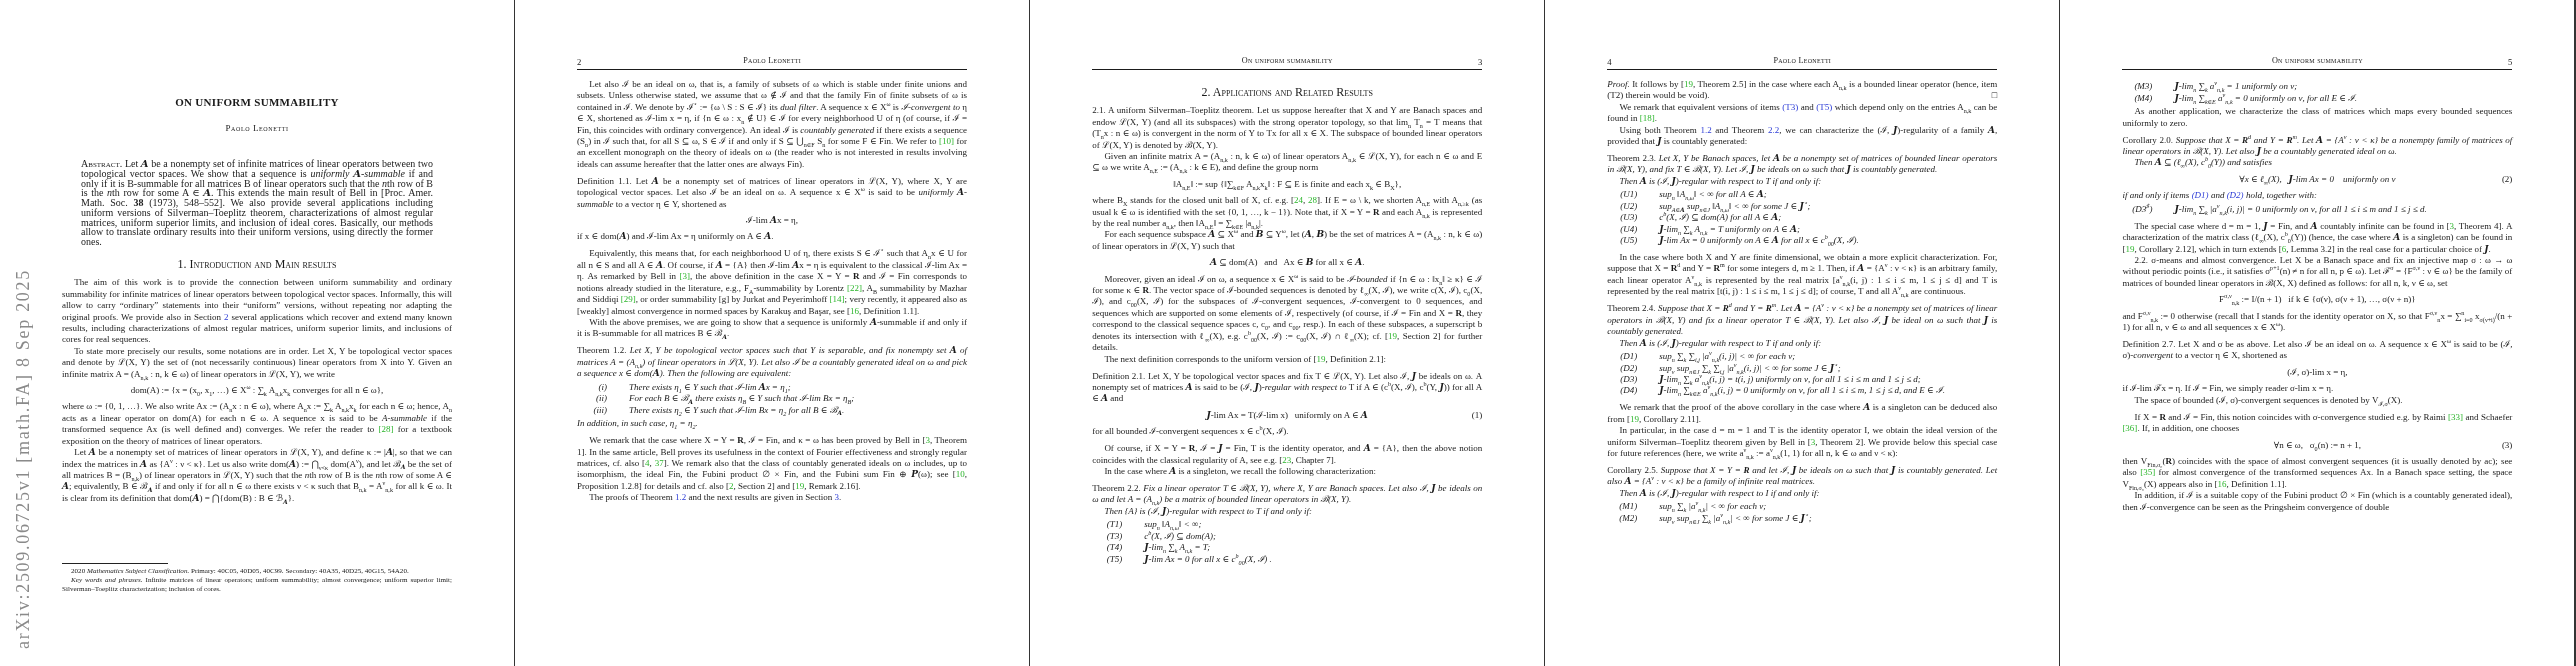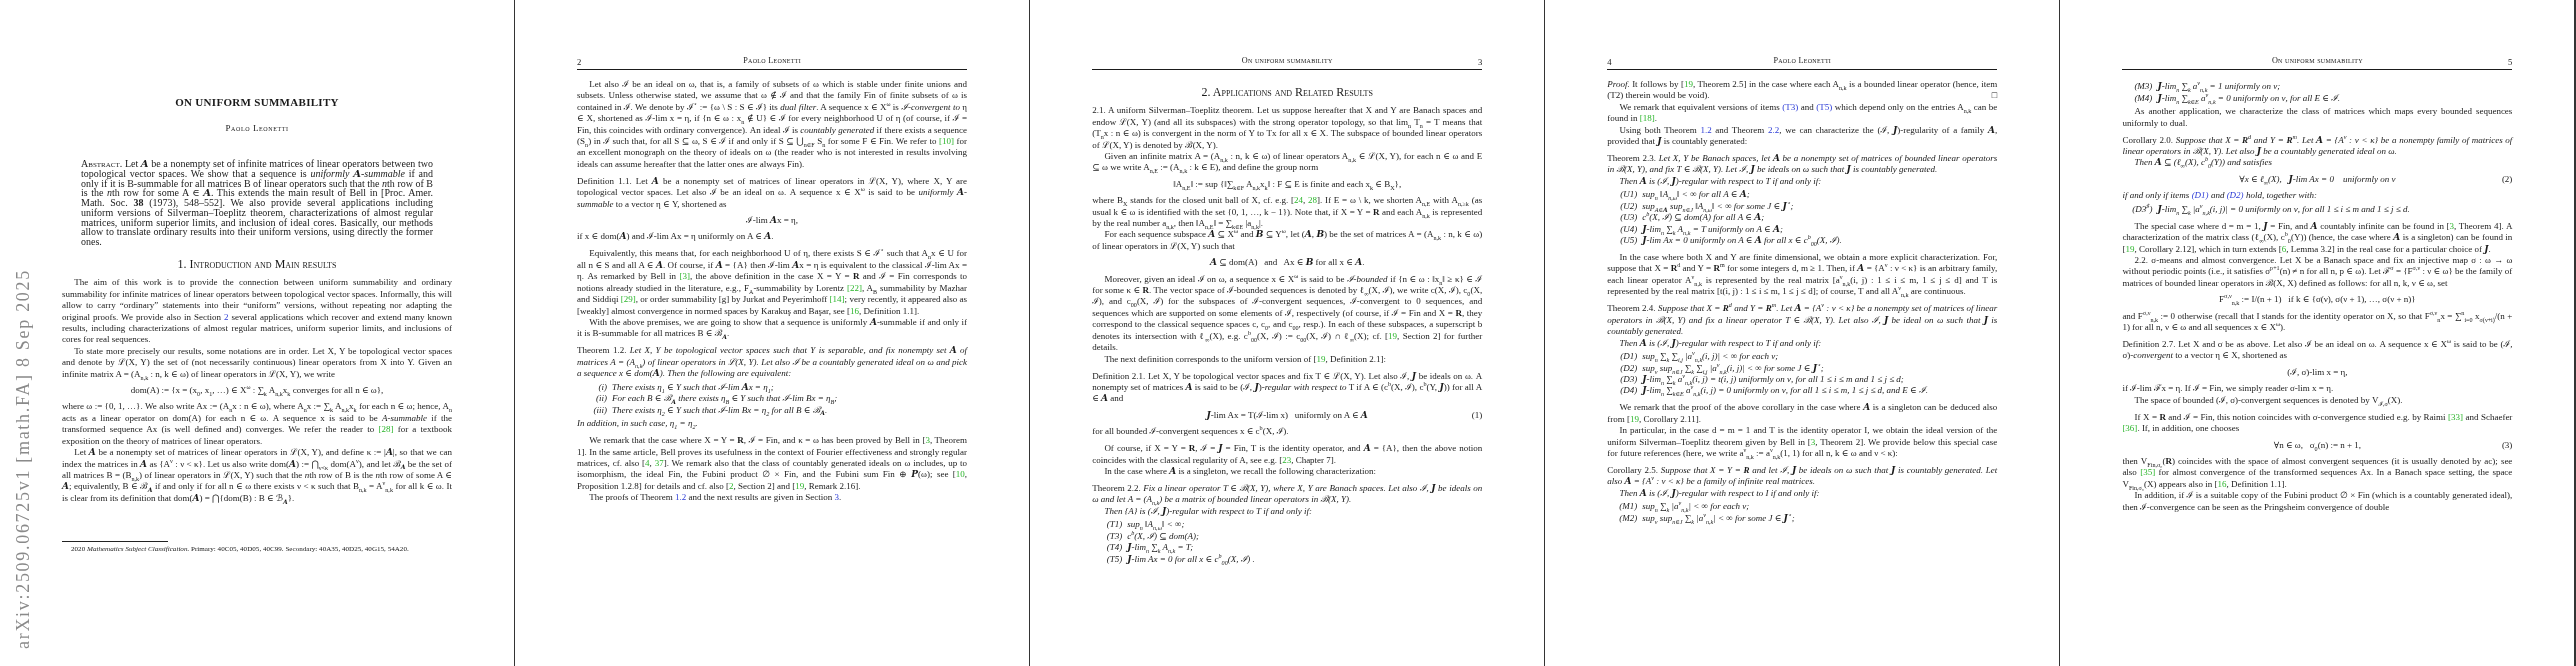--- a/index.html
+++ b/index.html
@@ -25,29 +25,29 @@
   .par{margin:0;}
   .ind{text-indent:12.2px;}
   .blk{margin:5.6px 0;}
   .blabel{font-weight:400;}
   .it{font-style:italic;}
   .eq{position:relative;text-align:center;margin:5px 0;}
   .eq-f{white-space:pre-wrap;}
   .eqtag{position:absolute;right:0;top:0;}
   .list{margin:2.2px 0;}
   .li{display:flex;}
-  .lm{flex:0 0 30px;text-align:right;margin-right:5px;}
+  .lm{flex:0 0 30px;text-align:right;margin-right:22px;}
   .lt{flex:1;text-align:justify;}
   .qed{float:right;}
   .cite{color:var(--cite,#2bb52b);}
   .iref{color:var(--iref,#2b3bd6);}
   .scr{font-style:italic;font-weight:600;font-family:"DejaVu Serif",serif;}
   sup,sub{font-size:68%;line-height:0;}
   
-  .footnote{position:absolute;left:62px;width:390px;top:541px;font-size:7.1px;line-height:9px;text-align:justify;}
+  .footnote{position:absolute;left:62px;width:390px;top:563px;font-size:7.1px;line-height:9px;text-align:justify;}
   .fnrule{width:106px;border-top:0.6px solid #222;margin-bottom:3.3px;}
   .fn{margin:0;text-indent:9px;}
   
   .watermark{position:absolute;left:13.3px;top:649px;transform:rotate(-90deg);transform-origin:0 0;
              white-space:nowrap;font-size:18px;letter-spacing:1.7px;color:var(--stamp,#8a8a8a);}
 </style>
 </head>
 <body>
 
 <div class="canvas">
@@ -61,20 +61,21 @@
       <div class="sechead">1. Introduction and Main results</div>
       <p class="par ind">The aim of this work is to provide the connection between uniform summability and ordinary summability for infinite matrices of linear operators between topological vector spaces. Informally, this will allow to carry “ordinary” statements into their “uniform” versions, without repeating nor adapting the original proofs. We provide also in Section <span class="iref">2</span> several applications which recover and extend many known results, including characterizations of almost regular matrices, uniform superior limits, and inclusions of cores for real sequences.</p>
       <p class="par ind">To state more precisely our results, some notations are in order. Let X, Y be topological vector spaces and denote by ℒ(X, Y) the set of (not necessarily continuous) linear operators from X into Y. Given an infinite matrix A = (A<sub>n,k</sub> : n, k ∈ ω) of linear operators in ℒ(X, Y), we write</p>
       <div class="eq"><span class="eq-f">dom(A) := {x = (x<sub>0</sub>, x<sub>1</sub>, …) ∈ X<sup>ω</sup> : ∑<sub>k</sub> A<sub>n,k</sub>x<sub>k</sub> converges for all n ∈ ω},</span></div>
       <p class="par">where ω := {0, 1, …}. We also write Ax := (A<sub>n</sub>x : n ∈ ω), where A<sub>n</sub>x := ∑<sub>k</sub> A<sub>n,k</sub>x<sub>k</sub> for each n ∈ ω; hence, A<sub>n</sub> acts as a linear operator on dom(A) for each n ∈ ω. A sequence x is said to be <i>A-summable</i> if the transformed sequence Ax (is well defined and) converges. We refer the reader to <span class="cite">[28]</span> for a textbook exposition on the theory of matrices of linear operators.</p>
       <p class="par ind">Let <span class="scr">A</span> be a nonempty set of matrices of linear operators in ℒ(X, Y), and define κ := |<span class="scr">A</span>|, so that we can index the matrices in <span class="scr">A</span> as {A<sup>ν</sup> : ν &lt; κ}. Let us also write dom(<span class="scr">A</span>) := ⋂<sub>ν&lt;κ</sub> dom(A<sup>ν</sup>), and let ℬ<sub><span class="scr">A</span></sub> be the set of all matrices B = (B<sub>n,k</sub>) of linear operators in ℒ(X, Y) such that the <i>n</i>th row of B is the <i>n</i>th row of some A ∈ <span class="scr">A</span>; equivalently, B ∈ ℬ<sub><span class="scr">A</span></sub> if and only if for all n ∈ ω there exists ν &lt; κ such that B<sub>n,k</sub> = A<sup>ν</sup><sub>n,k</sub> for all k ∈ ω. It is clear from its definition that dom(<span class="scr">A</span>) = ⋂{dom(B) : B ∈ ℬ<sub><span class="scr">A</span></sub>}.</p>
     </div>
     <div class="footnote">
       <div class="fnrule"></div>
       <p class="fn">2020 <i>Mathematics Subject Classification.</i> Primary: 40C05, 40D05, 40C99. Secondary: 40A35, 40D25, 40G15, 54A20.</p>
+      <p class="fn"><i>Key words and phrases.</i> Infinite matrices of linear operators; uniform summability; almost convergence; uniform superior limit; Silverman–Toeplitz characterization; inclusion of cores.</p>
     </div>
   </div>
 
   <div class="page">
     <div class="pghead">
       <span class="pnum pl">2</span>
       <span class="runhead sc">Paolo Leonetti</span>
     </div>
     <div class="content">
       <p class="par ind">Let also ℐ be an ideal on ω, that is, a family of subsets of ω which is stable under finite unions and subsets. Unless otherwise stated, we assume that ω ∉ ℐ and that the family Fin of finite subsets of ω is contained in ℐ. We denote by ℐ<sup>⋆</sup> := {ω \ S : S ∈ ℐ} its <i>dual filter</i>. A sequence x ∈ X<sup>ω</sup> is <i>ℐ-convergent to</i> η ∈ X, shortened as ℐ-lim x = η, if {n ∈ ω : x<sub>n</sub> ∉ U} ∈ ℐ for every neighborhood U of η (of course, if ℐ = Fin, this coincides with ordinary convergence). An ideal ℐ is <i>countably generated</i> if there exists a sequence (S<sub>n</sub>) in ℐ such that, for all S ⊆ ω, S ∈ ℐ if and only if S ⊆ ⋃<sub>n∈F</sub> S<sub>n</sub> for some F ∈ Fin. We refer to <span class="cite">[10]</span> for an excellent monograph on the theory of ideals on ω (the reader who is not interested in results involving ideals can assume hereafter that the latter ones are always Fin).</p>
@@ -241,21 +242,21 @@
       <div class="list it">
         <div class="li">
             <span class="lm">(M3)</span>
             <span class="lt"><span class="scr">J</span>-lim<sub>n</sub> ∑<sub>k</sub> a<sup>ν</sup><sub>n,k</sub> = 1 uniformly on ν;</span>
           </div>
         <div class="li">
             <span class="lm">(M4)</span>
             <span class="lt"><span class="scr">J</span>-lim<sub>n</sub> ∑<sub>k∈E</sub> a<sup>ν</sup><sub>n,k</sub> = 0 uniformly on ν, for all E ∈ ℐ.</span>
           </div>
       </div>
-      <p class="par ind">As another application, we characterize the class of matrices which maps every bounded sequences uniformly to dual.</p>
+      <p class="par ind">As another application, we characterize the class of matrices which maps every bounded sequences uniformly to zero.</p>
       <div class="blk">
         <p class="par"><span class="blabel">Corollary 2.0.</span> <span class="it">Suppose that X = <b>R</b><sup>d</sup> and Y = <b>R</b><sup>m</sup>. Let <span class="scr">A</span> = {A<sup>ν</sup> : ν &lt; κ} be a nonempty family of matrices of linear operators in ℬ(X, Y). Let also <span class="scr">J</span> be a countably generated ideal on ω.</span></p>
         <p class="par ind it">Then <span class="scr">A</span> ⊆ (ℓ<sub>∞</sub>(X), c<sup>b</sup><sub>0</sub>(Y)) and satisfies</p>
         <div class="eq"><span class="eq-f it">∀x ∈ ℓ<sub>∞</sub>(X),   <span class="scr">J</span>-lim Ax = 0    uniformly on ν</span><span class="eqtag">(2)</span></div>
         <p class="par it">if and only if items <span class="iref">(D1)</span> and <span class="iref">(D2)</span> hold, together with:</p>
         <div class="list it">
           <div class="li">
               <span class="lm">(D3<sup>♯</sup>)</span>
               <span class="lt"><span class="scr">J</span>-lim<sub>n</sub> ∑<sub>k</sub> |a<sup>ν</sup><sub>n,k</sub>(i, j)| = 0 uniformly on ν, for all 1 ≤ i ≤ m and 1 ≤ j ≤ d.</span>
             </div>

